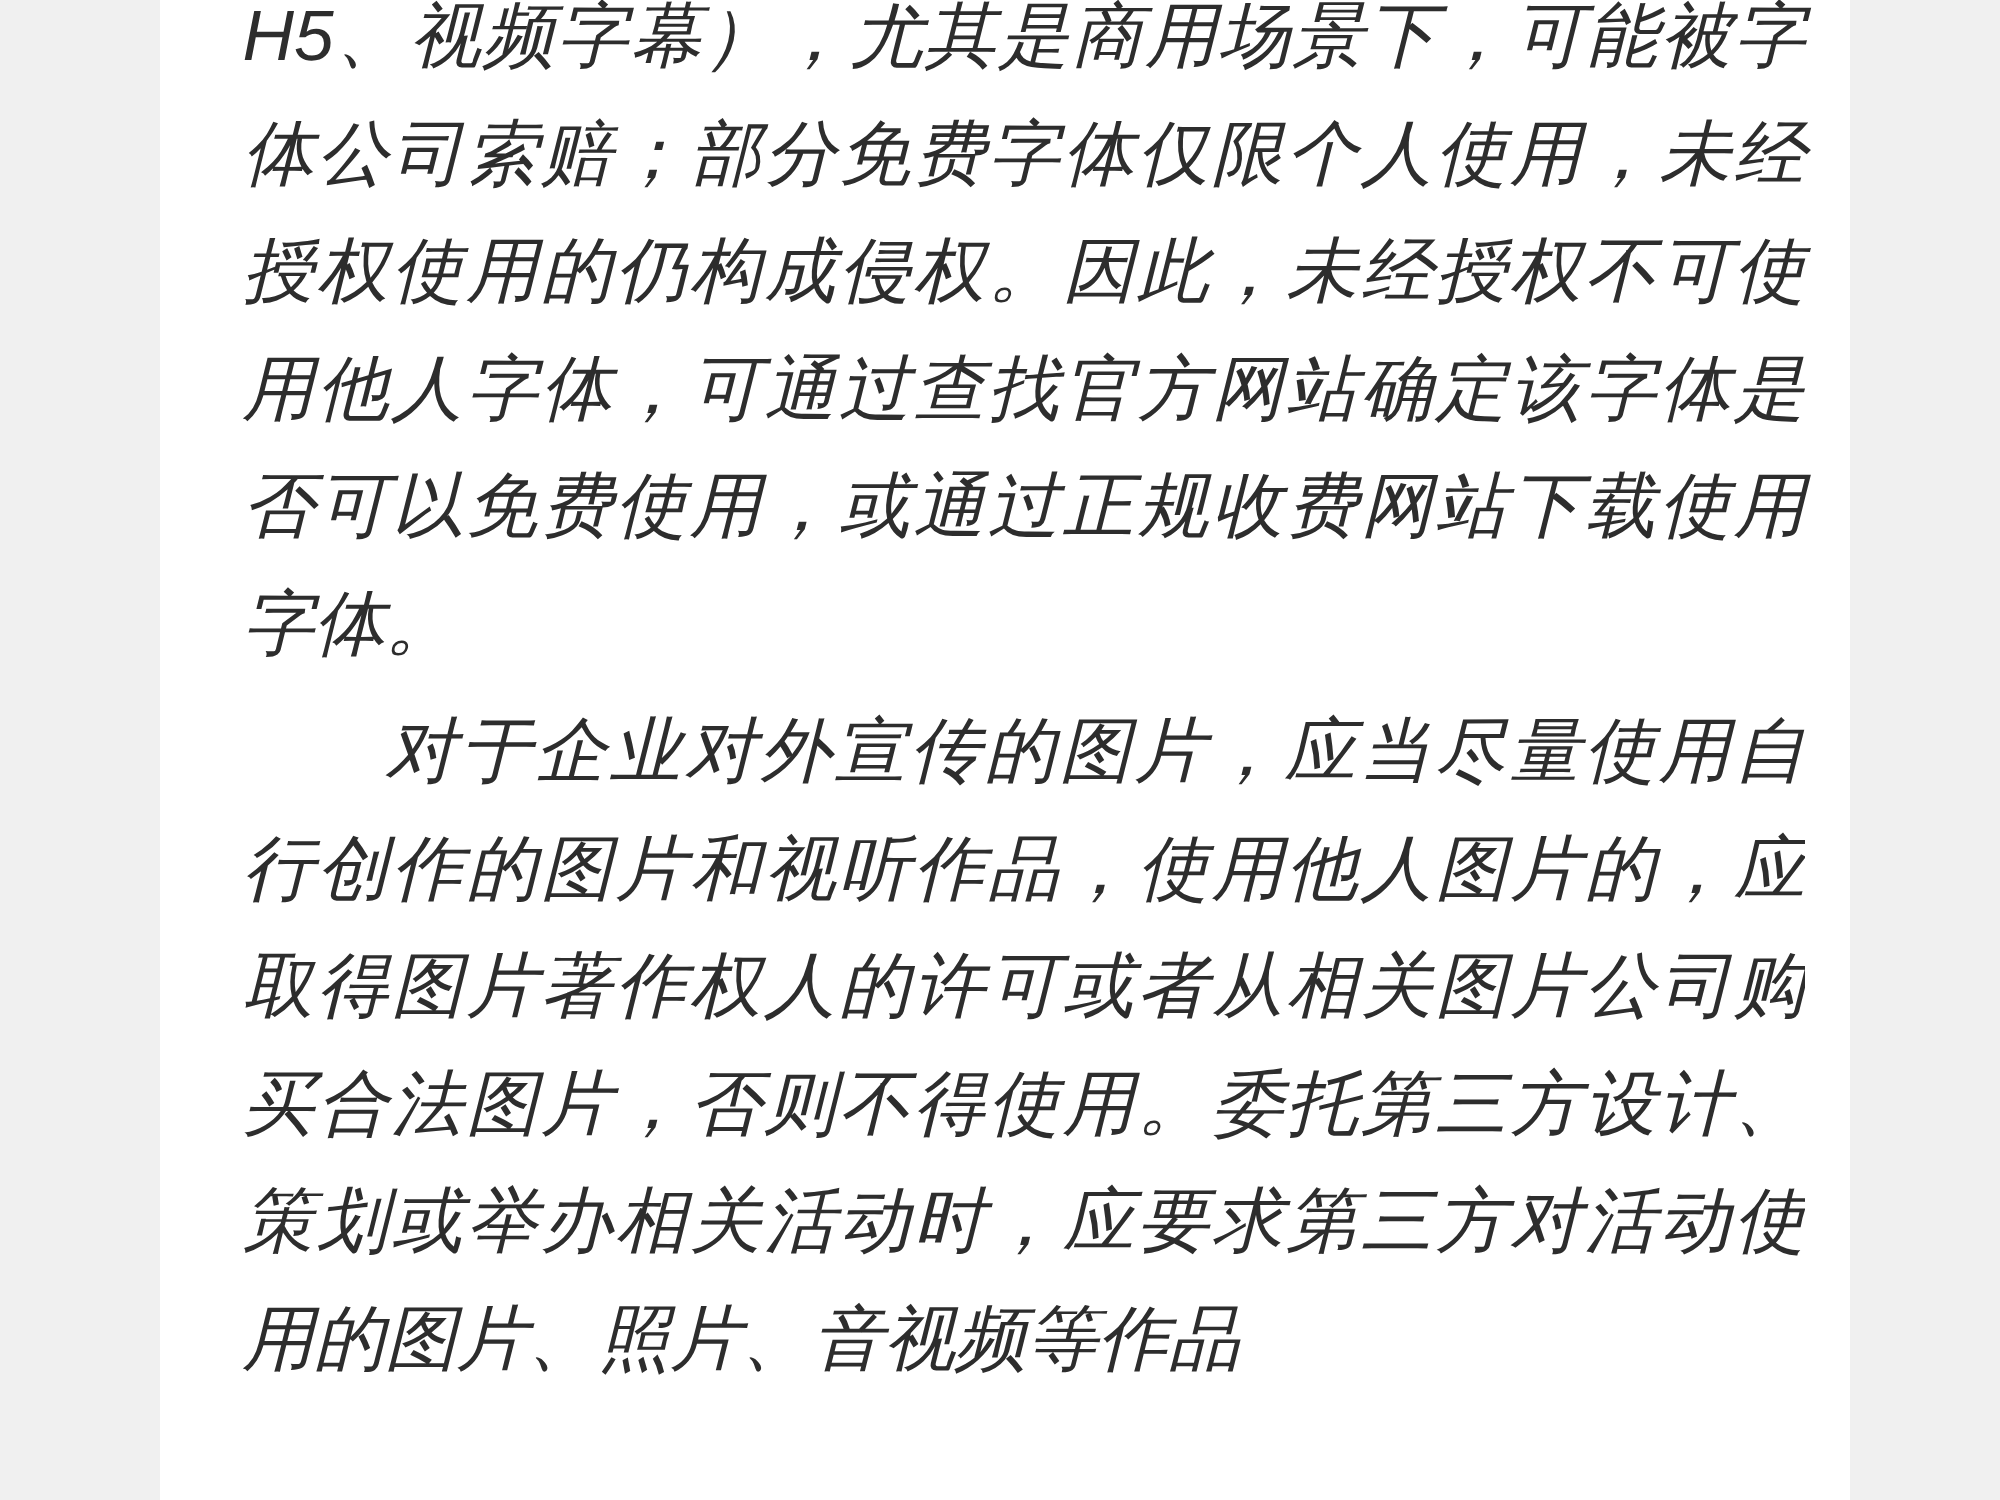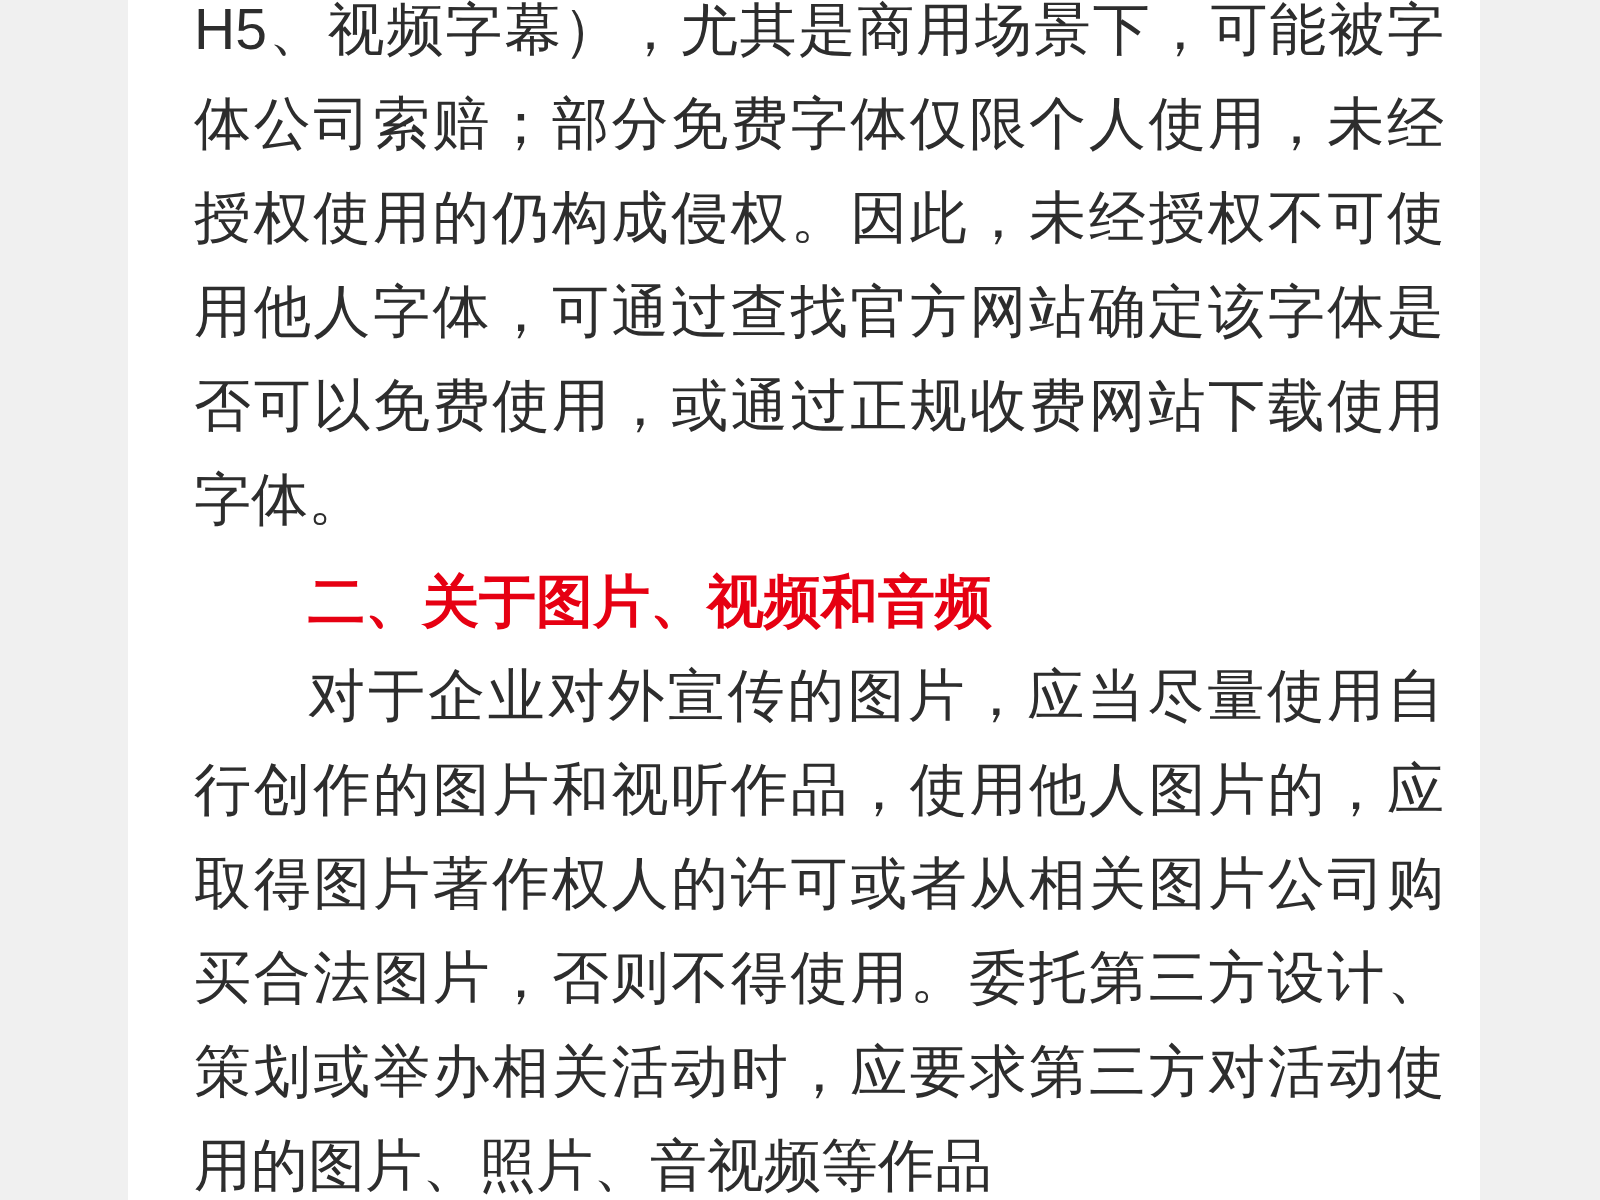--- a/index.html
+++ b/index.html
@@ -21,20 +21,21 @@
   }
   .sheet {
     position: absolute;
     left: 128px;
     top: 0;
     width: 1352px;
     height: 1200px;
     background: #ffffff;
     box-sizing: border-box;
     overflow: hidden;
+    font-style: italic;
   }
   .doc-body {
     position: absolute;
     left: 66px;
     top: -18px;
     width: 1250px;
     color: #2b2b2b;
   }
   p.para {
     margin: 0;
@@ -68,19 +69,18 @@
 <body>
 
 <div class="page">
   <div class="sheet">
     <div class="doc-body">
 
       <p class="para">H5、视频字幕），尤其是商用场景下，可能被字体公司索赔；部分免费字体仅限个人使用，未经授权使用的仍构成侵权。因此，未经授权不可使用他人字体，可通过查找官方网站确定该字体是否可以免费使用，或通过正规收费网站下载使用字体。</p>
 
       <div class="spacer-small"></div>
 
-      <h2 class="section-heading">二、关于图片、视频和音频</h2>
 
       <p class="para indent clipped-last">对于企业对外宣传的图片，应当尽量使用自行创作的图片和视听作品，使用他人图片的，应取得图片著作权人的许可或者从相关图片公司购买合法图片，否则不得使用。委托第三方设计、策划或举办相关活动时，应要求第三方对活动使用的图片、照片、音视频等作品</p>
 
     </div>
   </div>
 </div>
 
 </body></html>

